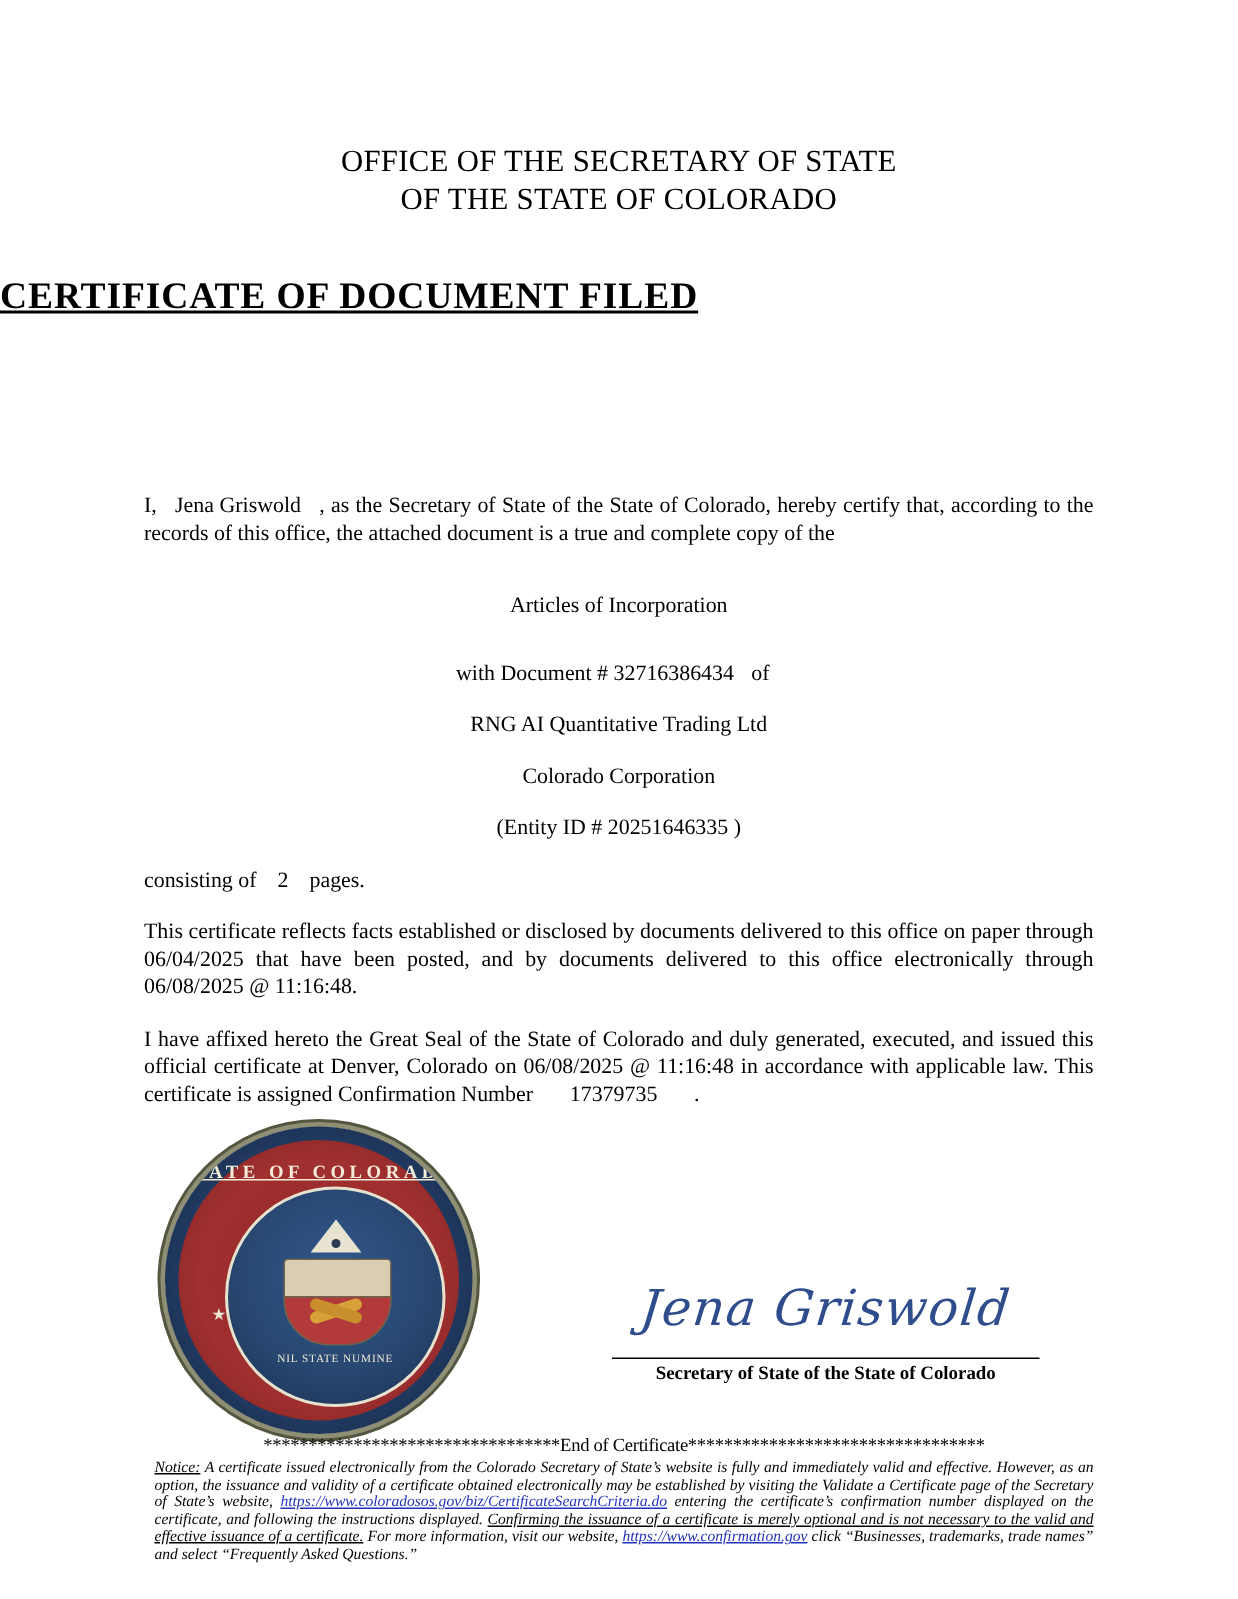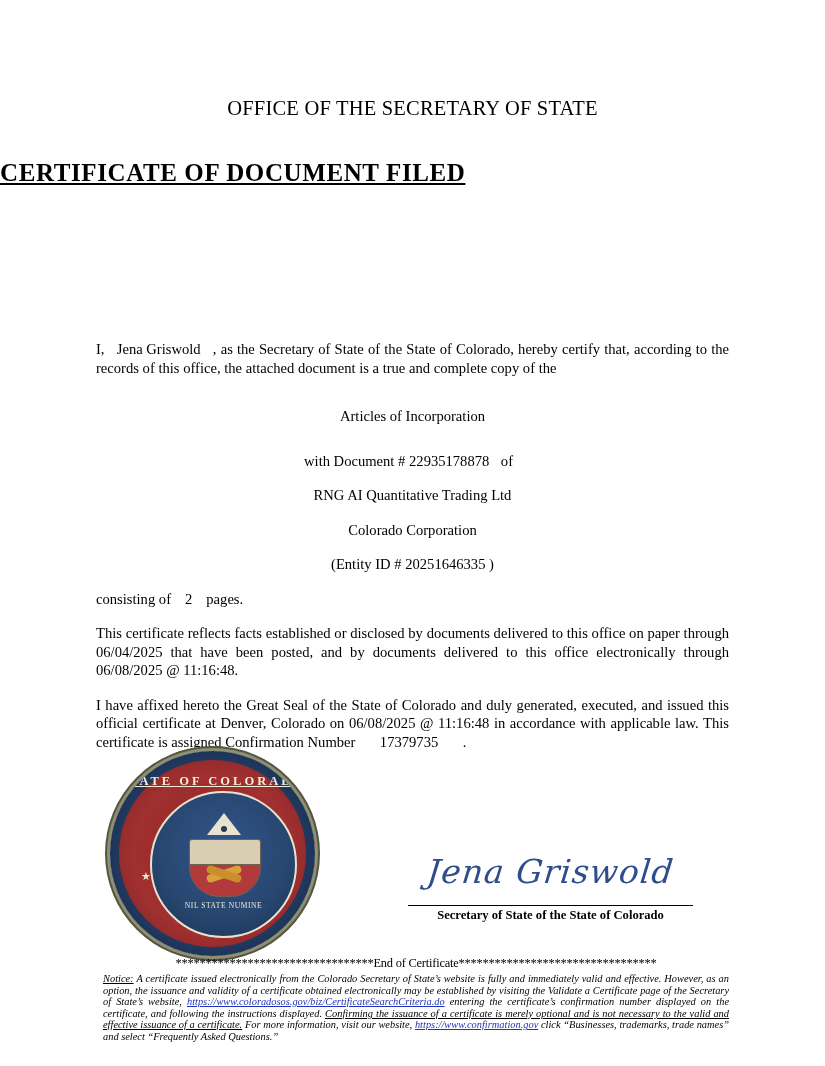--- a/index.html
+++ b/index.html
@@ -49,21 +49,21 @@
     left: 96px;
     right: 96px;
     top: 228px;
   }
   .para {
     font-size: 14.6px;
     line-height: 18.5px;
     text-align: justify;
   }
   .para.first {
-    margin-top: 16px;
+    margin-top: 4px;
   }
   .blank-inline {
     display: inline-block;
     min-width: 100px;
     text-align: center;
   }
   .blank-inline.short {
     min-width: 28px;
   }
   .blank-inline.med {
@@ -267,41 +267,42 @@
     font-style: italic;
   }
 </style>
 </head>
 <body>
 
 <div class="page">
 
   <div class="header">
     <span class="line">OFFICE OF THE SECRETARY OF STATE</span>
+    <span class="line">OF THE STATE OF COLORADO</span>
   </div>
 
   <div class="cert-title">CERTIFICATE OF DOCUMENT FILED</div>
 
   <div class="body-area">
 
     <div class="para first">
       <span>I,</span>
       <span class="blank-inline">Jena Griswold</span>
       <span>, as the Secretary of State of the State of Colorado, hereby certify that, according to the records of this office, the attached document is a true and complete copy of the</span>
     </div>
 
     <div class="sp-48"></div>
 
     <div class="centered-line">Articles of Incorporation</div>
 
     <div class="sp-30"></div>
 
     <div class="centered-line">
       <span>with Document #</span>
-      <span>22935178878</span>
+      <span>32716386434</span>
       <span class="blank-inline short">of</span>
     </div>
 
     <div class="sp-20"></div>
 
     <div class="centered-line">RNG AI Quantitative Trading Ltd</div>
 
     <div class="sp-20"></div>
 
     <div class="centered-line">Colorado Corporation</div>

